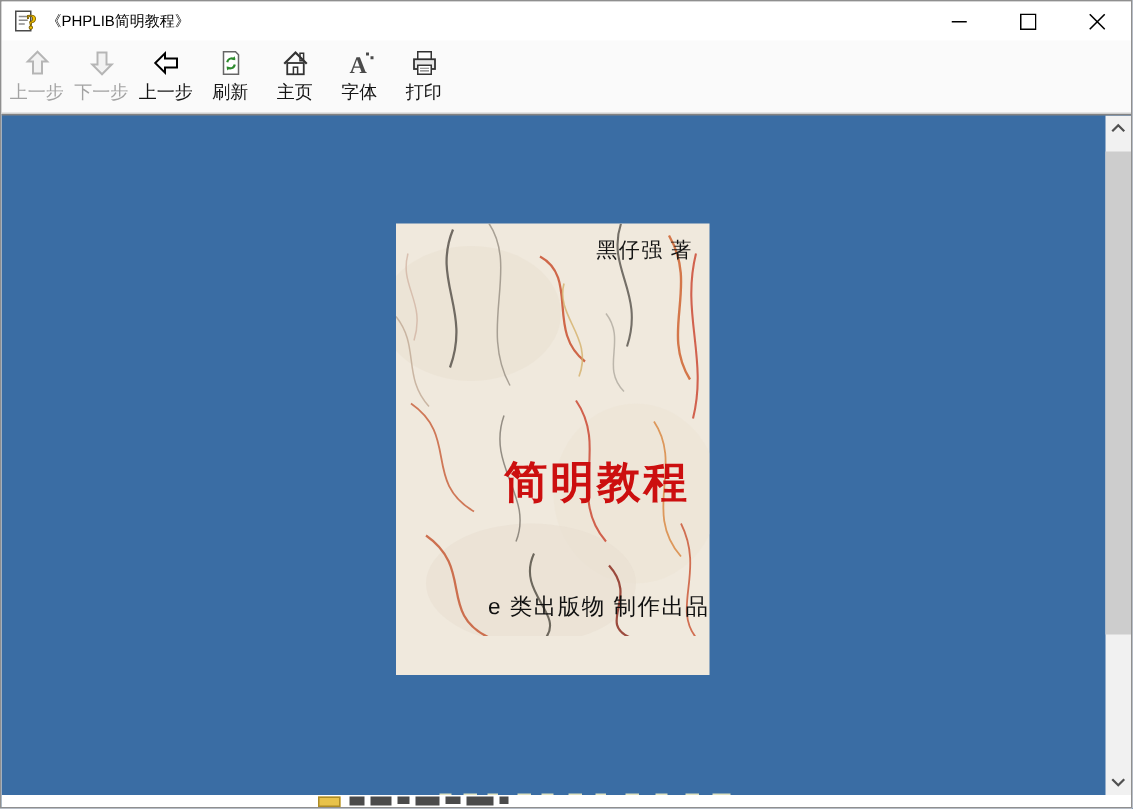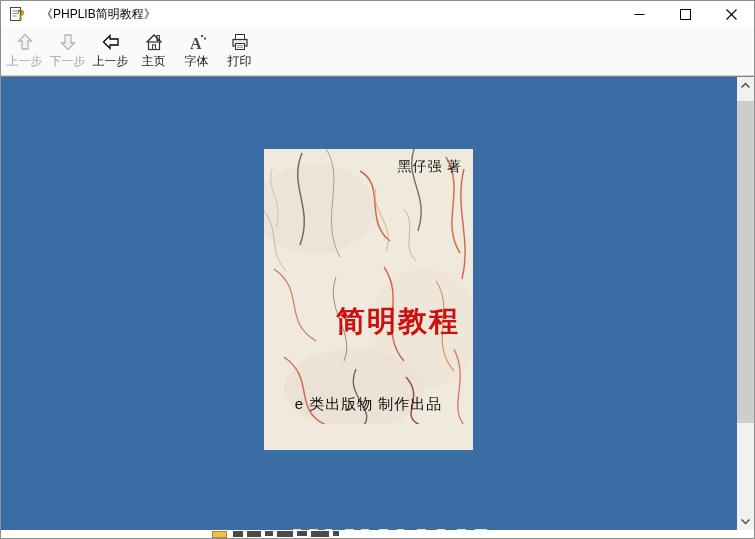--- a/index.html
+++ b/index.html
@@ -1,42 +1,42 @@
 <!DOCTYPE html>
 <html><head>
 <meta charset="utf-8">
 <style>
   html,body{margin:0;padding:0;background:#d8d8d8;font-family:"Liberation Sans",sans-serif;}
   .window{position:relative;width:755px;height:539px;background:#fff;border:1px solid #8f8f8f;box-sizing:border-box;overflow:hidden;}
 
   
   .titlebar{height:26px;display:flex;align-items:center;background:#ffffff;padding-left:8px;}
   .titlebar .app-icon{width:18px;height:18px;flex:0 0 auto;}
-  .titlebar .title{font-size:12px;color:#000;margin-left:14px;white-space:nowrap;}
+  .titlebar .title{font-size:10px;color:#000;margin-left:4px;white-space:nowrap;}
   .win-controls{margin-left:auto;display:flex;height:26px;}
   .win-btn{width:46px;height:26px;display:flex;align-items:center;justify-content:center;}
 
   
   .toolbar{height:49px;background:#fafafa;border-bottom:1px solid #cfcfcf;display:flex;align-items:flex-start;padding-left:2px;box-sizing:border-box;}
   .tb-btn{width:43px;padding-top:4px;display:flex;flex-direction:column;align-items:center;gap:1px;cursor:default;}
   .tb-btn .tb-icon{width:22px;height:22px;display:flex;align-items:center;justify-content:center;}
   .tb-btn .tb-label{font-size:12px;color:#141414;white-space:nowrap;line-height:14px;}
   .tb-btn.disabled .tb-label{color:#a3a3a3;}
 
   
   .content{position:absolute;left:0;right:0;top:75px;bottom:0;background:#3a6da4;border-top:1px solid #828282;box-sizing:border-box;overflow:hidden;}
 
   
   .cover{position:absolute;left:263px;top:72px;width:209px;height:301px;background:#f0e9dd;overflow:hidden;}
   .cover svg.texture{position:absolute;left:0;top:0;}
   .cover .author{position:absolute;top:9px;right:11px;font-family:"Liberation Serif",serif;font-size:14px;color:#141414;letter-spacing:1px;}
   .cover .t-en{position:absolute;left:13px;top:112px;font-size:35px;font-weight:700;color:#cc0f0f;letter-spacing:1px;}
   .cover .t-zh{position:absolute;right:13px;top:153px;font-size:29px;font-weight:700;color:#cc0f0f;letter-spacing:2px;text-align:center;}
   .cover .t-sub{position:absolute;left:0;right:0;top:192px;text-align:center;font-family:"Liberation Serif",serif;font-style:italic;font-size:21px;font-weight:600;color:#222;}
-  .cover .t-pub{position:absolute;left:0;right:0;top:246px;text-align:center;font-size:15px;color:#101010;letter-spacing:1px;}
+  .cover .t-pub{position:absolute;left:0;right:0;top:246px;text-align:right;font-size:15px;color:#101010;letter-spacing:1px;}
 
   
   .copyright{position:absolute;left:0;right:17px;top:373px;text-align:center;font-size:15px;color:#ffffcc;letter-spacing:1px;}
 
   
   .scrollbar{position:absolute;top:0;right:0;width:17px;height:453px;background:#f1f1f1;}
   .sb-arrow{position:absolute;left:0;width:17px;height:17px;display:flex;align-items:center;justify-content:center;}
   .sb-up{top:0;} .sb-down{bottom:0;}
   .sb-thumb{position:absolute;left:0;top:24px;width:17px;height:322px;background:#cdcdcd;}
 
@@ -107,20 +107,32 @@
       <span class="tb-icon">
         <svg width="20" height="20" viewBox="0 0 20 20">
             <path d="M2.5 10 L9 3.5 L9 7 L17 7 L17 13 L9 13 L9 16.5 Z" fill="#ffffff" stroke="#000" stroke-width="1.3"></path>
           </svg>
       </span>
       <span class="tb-label">上一步</span>
     </div>
 
 
 
+    <div class="tb-btn">
+      <span class="tb-icon">
+        <svg width="20" height="20" viewBox="0 0 20 20">
+          <path d="M5 2.5 H13 L15 4.5 V17.5 H5 Z" fill="#ffffff" stroke="#666" stroke-width="1"></path>
+          <path d="M7.5 9.5 a3 3 0 0 1 5 -1.8" fill="none" stroke="#2e8b2e" stroke-width="1.4"></path>
+          <path d="M12.5 5.5 l0.4 2.6 -2.5 -0.6 Z" fill="#2e8b2e"></path>
+          <path d="M12.5 11 a3 3 0 0 1 -5 1.8" fill="none" stroke="#2e8b2e" stroke-width="1.4"></path>
+          <path d="M7.5 15 l-0.4 -2.6 2.5 0.6 Z" fill="#2e8b2e"></path>
+        </svg>
+      </span>
+      <span class="tb-label">刷新</span>
+    </div>
 
     <div class="tb-btn">
       <span class="tb-icon">
         <svg width="20" height="20" viewBox="0 0 20 20">
           <rect x="13" y="3.5" width="2.4" height="5" fill="#ffffff" stroke="#333" stroke-width="1"></rect>
           <path d="M2.5 10.5 L10 3 L17.5 10.5" fill="none" stroke="#333" stroke-width="1.5"></path>
           <rect x="4.5" y="10" width="11" height="7.5" fill="#ffffff" stroke="#333" stroke-width="1.2"></rect>
           <rect x="8.6" y="12.8" width="2.8" height="4.7" fill="#ffffff" stroke="#333" stroke-width="1"></rect>
         </svg>
       </span>

